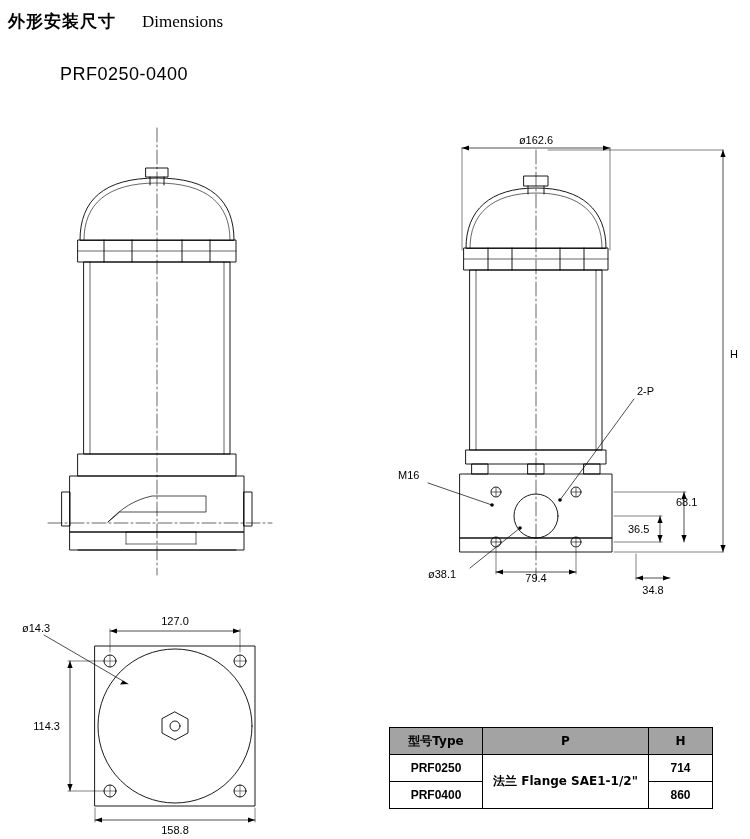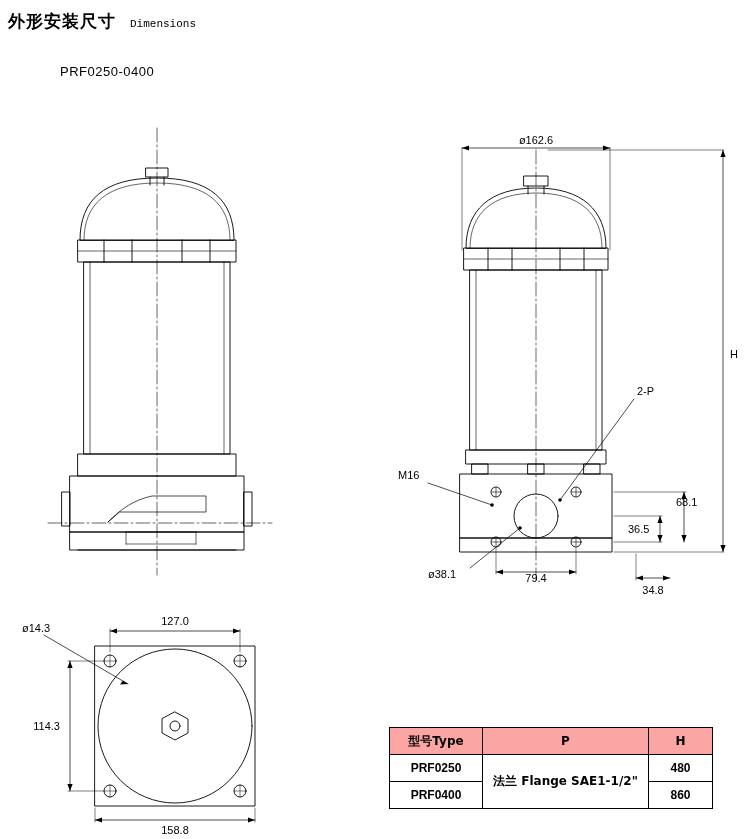--- a/index.html
+++ b/index.html
@@ -28,29 +28,29 @@
     display: flex;
     align-items: baseline;
   }
   .header .cn {
     font-size: 17px;
     font-weight: bold;
     letter-spacing: 1px;
     font-family: "DejaVu Sans", sans-serif;
   }
   .header .en {
-    font-size: 11px;
-    margin-left: 14px;
-    font-family: Liberation Mono, monospace;
+    font-size: 17px;
+    margin-left: 26px;
+    font-family: Liberation Serif, serif;
   }
   .model-label {
     position: absolute;
     left: 60px;
     top: 64px;
-    font-size: 13px;
+    font-size: 18px;
     letter-spacing: 0.5px;
   }
   
   .draw {
     position: absolute;
     left: 0;
     top: 0;
   }
   svg text {
     font-family: "Liberation Sans", sans-serif;
@@ -66,21 +66,21 @@
     font-size: 12px;
   }
   .spec-table th, .spec-table td {
     border: 1px solid #000;
     text-align: center;
     padding: 0;
     height: 26px;
     font-weight: bold;
   }
   .spec-table thead th {
-    background: #fca5a5;
+    background: #a3a3a3;
     font-weight: bold;
     font-family: "DejaVu Sans", sans-serif;
     font-size: 12px;
   }
   .col-type { width: 92px; }
   .col-p { width: 165px; }
   .col-h { width: 63px; }
   .cell-p {
     font-family: "DejaVu Sans", sans-serif;
     font-size: 12px;
@@ -296,21 +296,21 @@
       <tr>
         <th class="col-type">型号Type</th>
         <th class="col-p">P</th>
         <th class="col-h">H</th>
       </tr>
     </thead>
     <tbody>
       <tr>
         <td>PRF0250</td>
         <td class="cell-p" rowspan="2">法兰 Flange SAE1-1/2"</td>
-        <td>480</td>
+        <td>714</td>
       </tr>
       <tr>
         <td>PRF0400</td>
         <td>860</td>
       </tr>
     </tbody>
   </table>
 
 </div>
 

